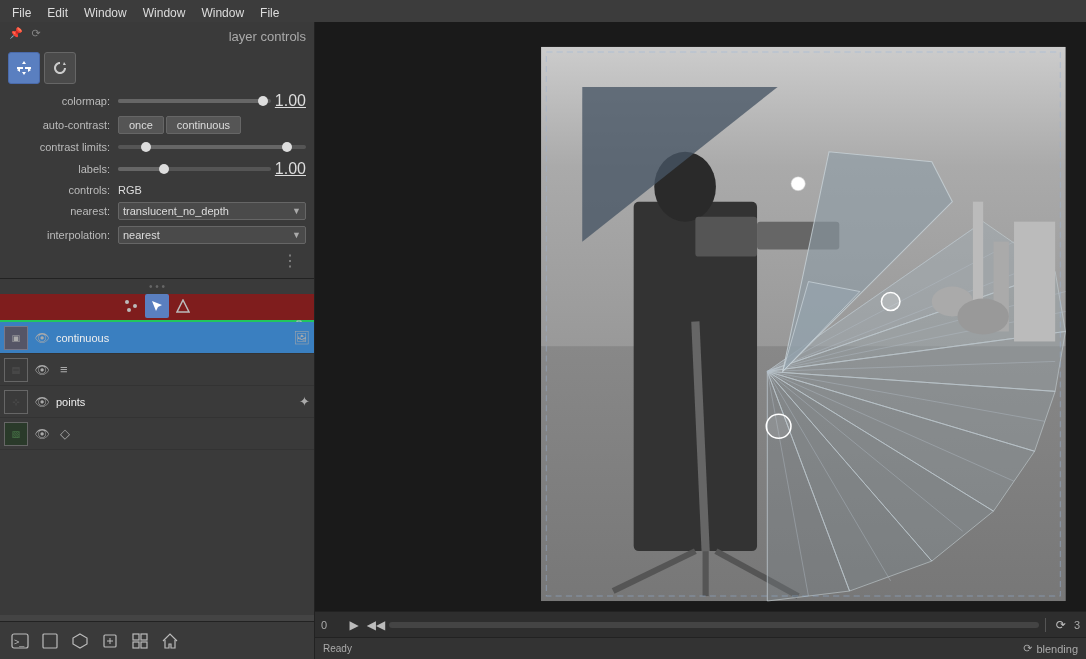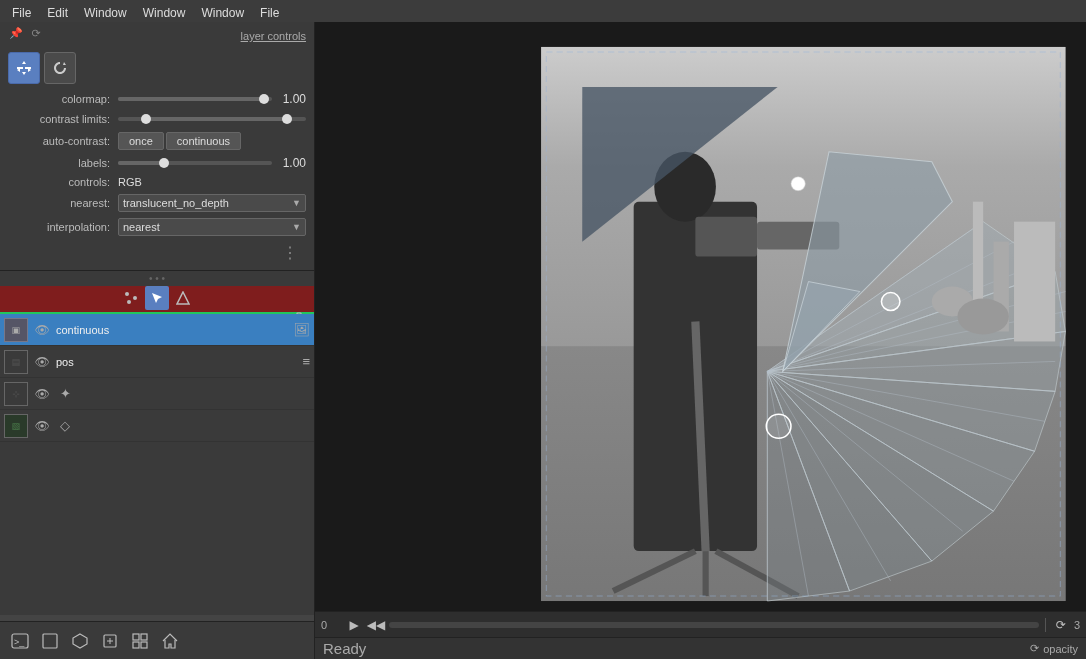--- a/index.html
+++ b/index.html
@@ -72,23 +72,24 @@
     .ctrl-label {
       width: 110px;
       color: #bbb;
       font-size: 11px;
       text-align: right;
       padding-right: 8px;
       flex-shrink: 0;
     }
     .ctrl-value {
       color: #ddd;
-      font-size: 12px;
+      font-size: 16px;
       min-width: 30px;
       text-align: right;
+      text-decoration: underline;
     }
 
     
     .slider-container {
       flex: 1;
       position: relative;
       height: 14px;
       display: flex;
       align-items: center;
     }
@@ -396,21 +397,21 @@
       display: flex;
       align-items: center;
       height: 22px;
       background: #333;
       border-top: 1px solid #222;
       padding: 0 8px;
       flex-shrink: 0;
     }
     .status-text {
       color: #aaa;
-      font-size: 15px;
+      font-size: 10px;
       flex: 1;
     }
     .status-activity {
       color: #aaa;
       font-size: 11px;
       display: flex;
       align-items: center;
       gap: 4px;
       cursor: pointer;
     }
@@ -489,21 +490,21 @@
 <div class="main-area">
 
   <div class="left-panel">
 
     <div class="layer-controls">
       <div class="section-header">
         <div class="ctrl-icon-row">
           <button class="tiny-btn">📌</button>
           <button class="tiny-btn">⟳</button>
         </div>
-        <span style="margin-left:auto;color:#aaa;font-size:11px;text-decoration:underline;">layer controls</span>
+        <span style="margin-left:auto;color:#aaa;font-size:13px;">layer controls</span>
       </div>
 
       <div style="display:flex;gap:4px;margin-bottom:8px;">
         <div class="icon-btn" title="Move">
           <svg width="18" height="18" viewBox="0 0 18 18" fill="white">
             <path d="M9 2l-2 3h4l-2-3zm0 14l2-3H7l2 3zm-7-5l3 2v-4l-3 2zm14 0l-3-2v4l3-2zM8 8H2v2h6V8zm2 0v2h6V8h-6z"></path>
           </svg>
         </div>
         <div class="icon-btn-secondary" title="Rotate">
           <svg width="18" height="18" viewBox="0 0 18 18" fill="#ccc">
@@ -515,38 +516,38 @@
 
       <div class="controls-row">
         <span class="ctrl-label">colormap:</span>
         <div class="slider-container">
           <div class="slider-track">
             <div class="slider-fill" style="width:95%"></div>
             <div class="slider-thumb" style="left:calc(95% - 5px)"></div>
           </div>
         </div>
         <span class="ctrl-value" style="margin-left:4px;">1.00</span>
+      </div>
+
+      <div class="controls-row">
+        <span class="ctrl-label">auto-contrast:</span>
+        <div class="btn-group">
+          <button class="btn-small">once</button>
+          <button class="btn-small">continuous</button>
+        </div>
       </div>
 
       <div class="controls-row">
         <span class="ctrl-label">contrast limits:</span>
         <div class="slider-container">
           <div class="range-track">
             <div class="range-fill" style="left:15%;width:75%"></div>
             <div class="range-thumb" style="left:calc(15% - 5px)"></div>
             <div class="range-thumb" style="left:calc(90% - 5px)"></div>
           </div>
-        </div>
-      </div>
-
-      <div class="controls-row">
-        <span class="ctrl-label">auto-contrast:</span>
-        <div class="btn-group">
-          <button class="btn-small">once</button>
-          <button class="btn-small">continuous</button>
         </div>
       </div>
 
       <div class="controls-row">
         <span class="ctrl-label">labels:</span>
         <div class="slider-container">
           <div class="slider-track">
             <div class="slider-fill" style="width:30%"></div>
             <div class="slider-thumb" style="left:calc(30% - 5px)"></div>
           </div>
@@ -624,29 +625,29 @@
           <div class="layer-eye">👁</div>
           <span class="layer-name">continuous</span>
           <span class="layer-icon">🖼</span>
         </div>
 
         <div class="layer-item">
           <div class="layer-thumb" style="background:#3a3a3a;">
             <span style="font-size:9px;color:#555;">▤</span>
           </div>
           <div class="layer-eye">👁</div>
-          <span class="layer-name">pos</span>
           <span class="layer-icon">≡</span>
         </div>
 
         <div class="layer-item">
           <div class="layer-thumb" style="background:#3a3a3a;">
             <span style="font-size:9px;color:#555;">⊹</span>
           </div>
           <div class="layer-eye">👁</div>
+          <span class="layer-name">points</span>
           <span class="layer-icon">✦</span>
         </div>
 
         <div class="layer-item">
           <div class="layer-thumb" style="background:#2a3a2a;">
             <span style="font-size:9px;color:#4a7a4a;">▧</span>
           </div>
           <div class="layer-eye">👁</div>
           <span class="layer-icon">◇</span>
         </div>
@@ -797,19 +798,19 @@
       <div class="playback-icons">
         <button class="play-btn">⟳</button>
         <span class="playback-end">3</span>
       </div>
     </div>
 
     <div class="status-bar">
       <span class="status-text">Ready</span>
       <div class="status-activity">
         <span>⟳</span>
-        <span>opacity</span>
+        <span>blending</span>
       </div>
     </div>
 
   </div>
 
 </div>
 
 </body></html>

